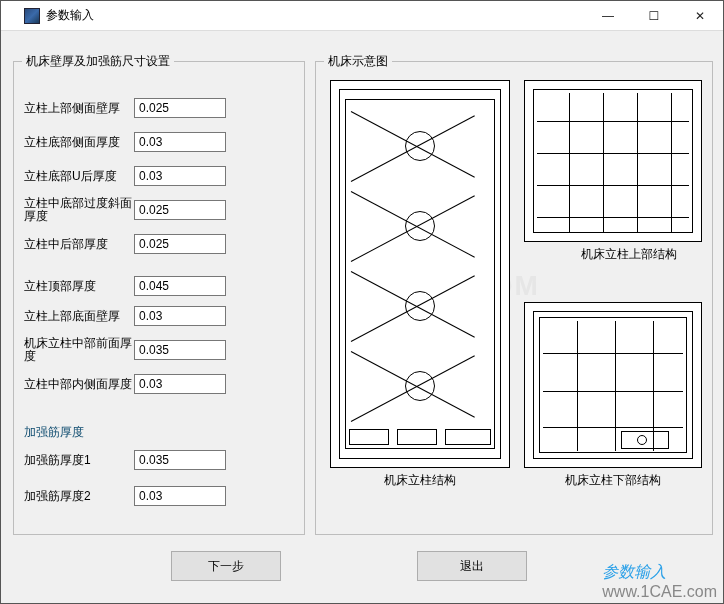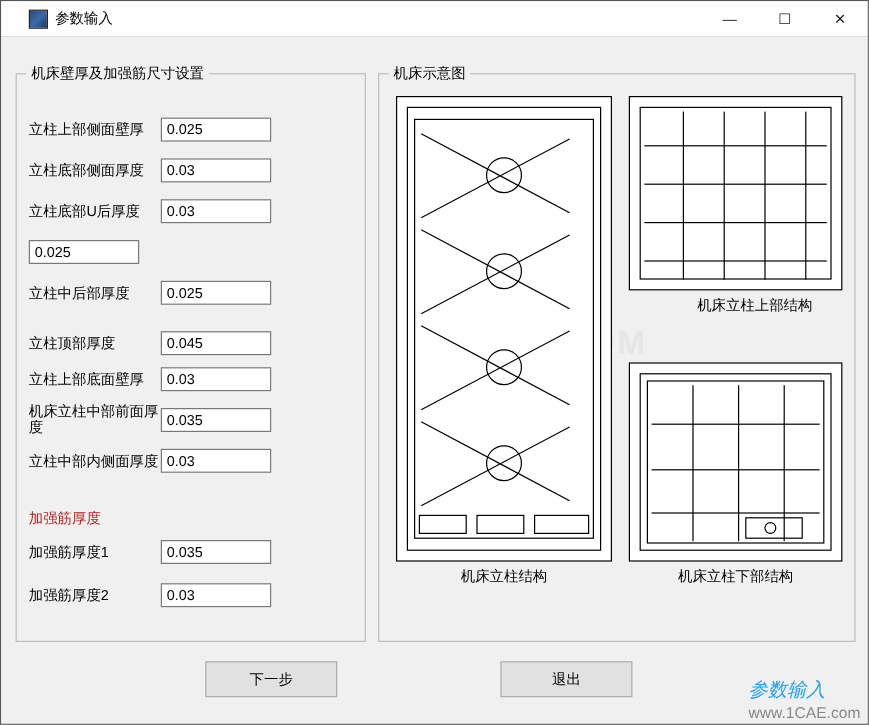--- a/index.html
+++ b/index.html
@@ -73,21 +73,21 @@
     height: 20px;
     border: 1px solid #777;
     background: #fff;
     font-size: 12px;
     padding: 1px 4px;
     font-family: inherit;
   }
   .subhead {
     position: absolute;
     left: 10px;
-    color: #b91c1c;
+    color: #0c4a6e;
   }
 
   .diagram {
     position: absolute;
     background: #fff;
     border: 1px solid #000;
   }
   .dia-main { left: 14px; top: 10px; width: 180px; height: 388px; }
   .dia-top  { left: 208px; top: 10px; width: 178px; height: 162px; }
   .dia-bot  { left: 208px; top: 232px; width: 178px; height: 166px; }
@@ -107,21 +107,21 @@
     font-size: 12px;
   }
 
   .wm {
     position: absolute;
     right: 6px; bottom: 2px;
     font-size: 16px;
     font-style: italic;
     color: #2aa0e8;
   }
-  .wm .sub { font-size: 13px; color:#888; display:block; text-align:right; font-style:normal;}
+  .wm .sub { font-size: 16px; color:#888; display:block; text-align:right; font-style:normal;}
   .wm-faint {
     position:absolute;
     color:#e6e6e6;
     font-size:28px;
     font-weight:bold;
     letter-spacing:2px;
     pointer-events:none;
   }
 
   
@@ -158,20 +158,21 @@
     </div>
     <div class="row" style="top:58px">
       <label>立柱底部侧面厚度</label>
       <input value="0.03" style="">
     </div>
     <div class="row" style="top:92px">
       <label>立柱底部U后厚度</label>
       <input value="0.03" style="">
     </div>
     <div class="row" style="top:126px">
+      <label>立柱中底部过度斜面厚度</label>
       <input value="0.025" style="">
     </div>
     <div class="row" style="top:160px">
       <label>立柱中后部厚度</label>
       <input value="0.025" style="">
     </div>
     <div class="row" style="top:202px">
       <label>立柱顶部厚度</label>
       <input value="0.045" style="">
     </div>

